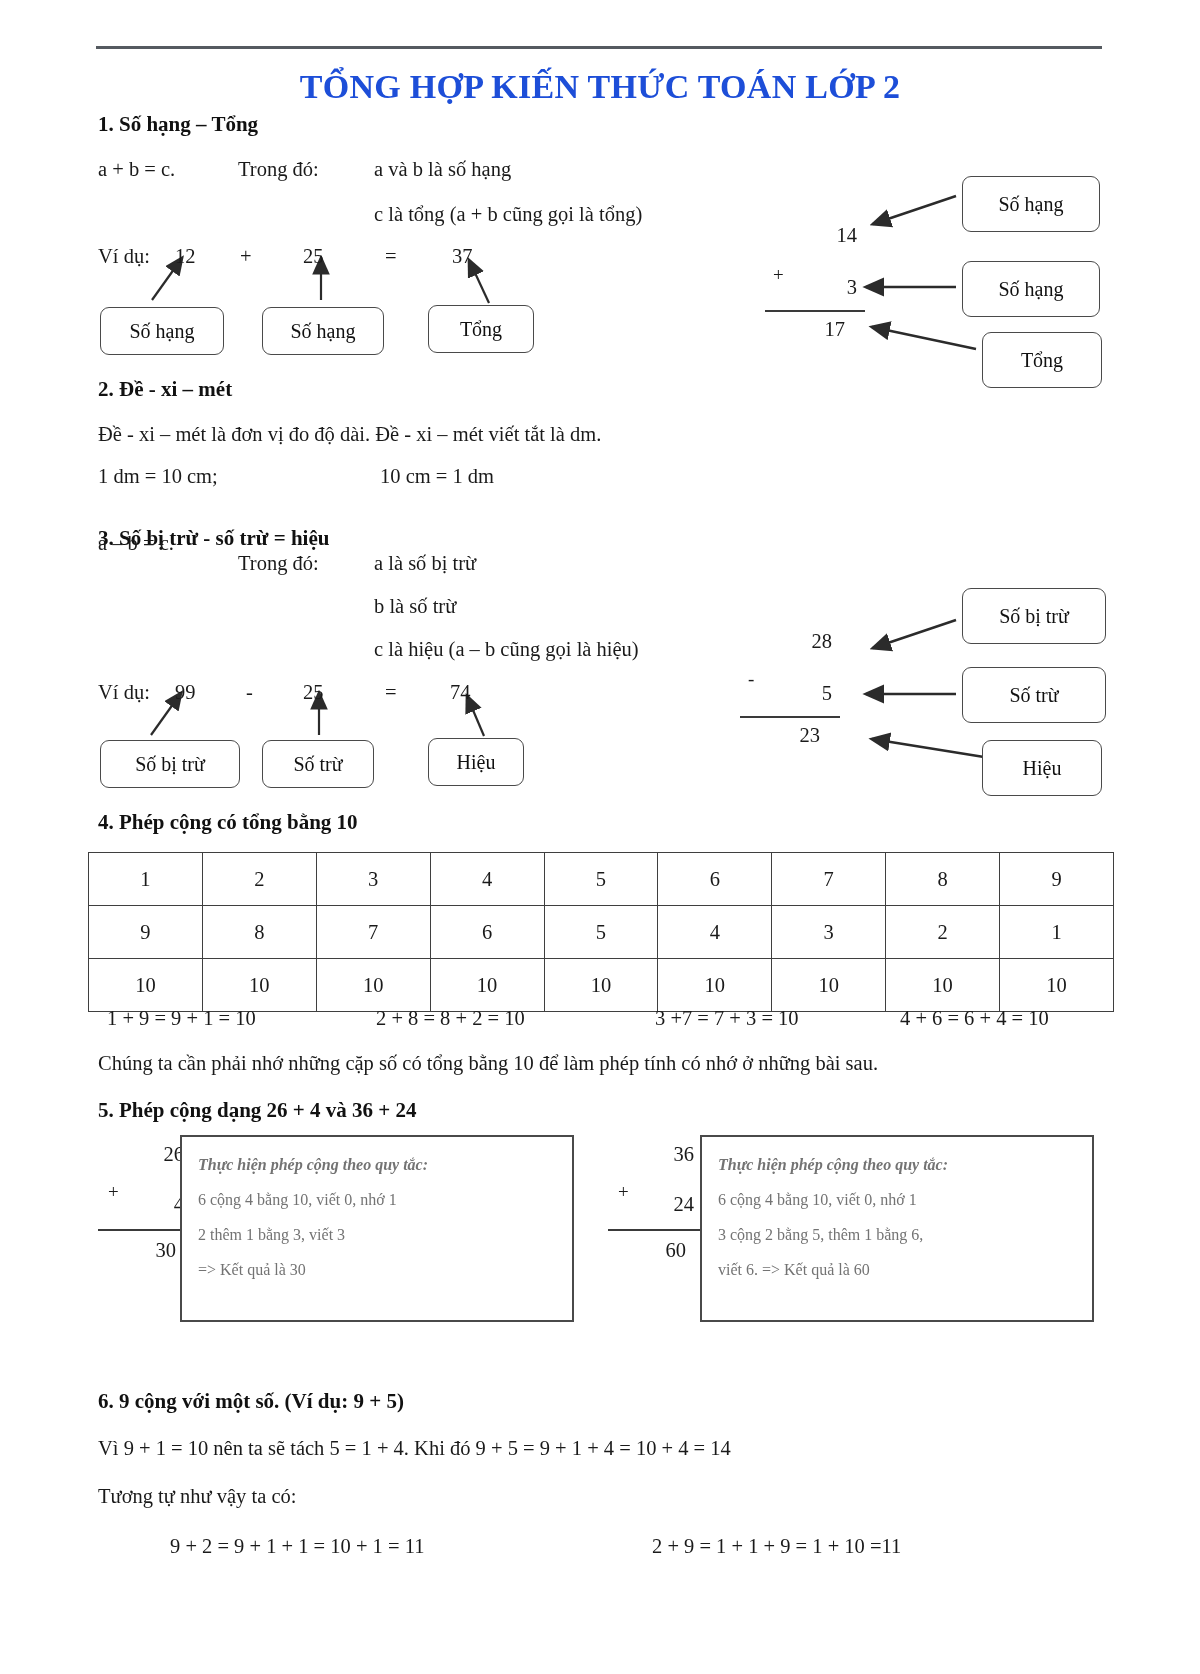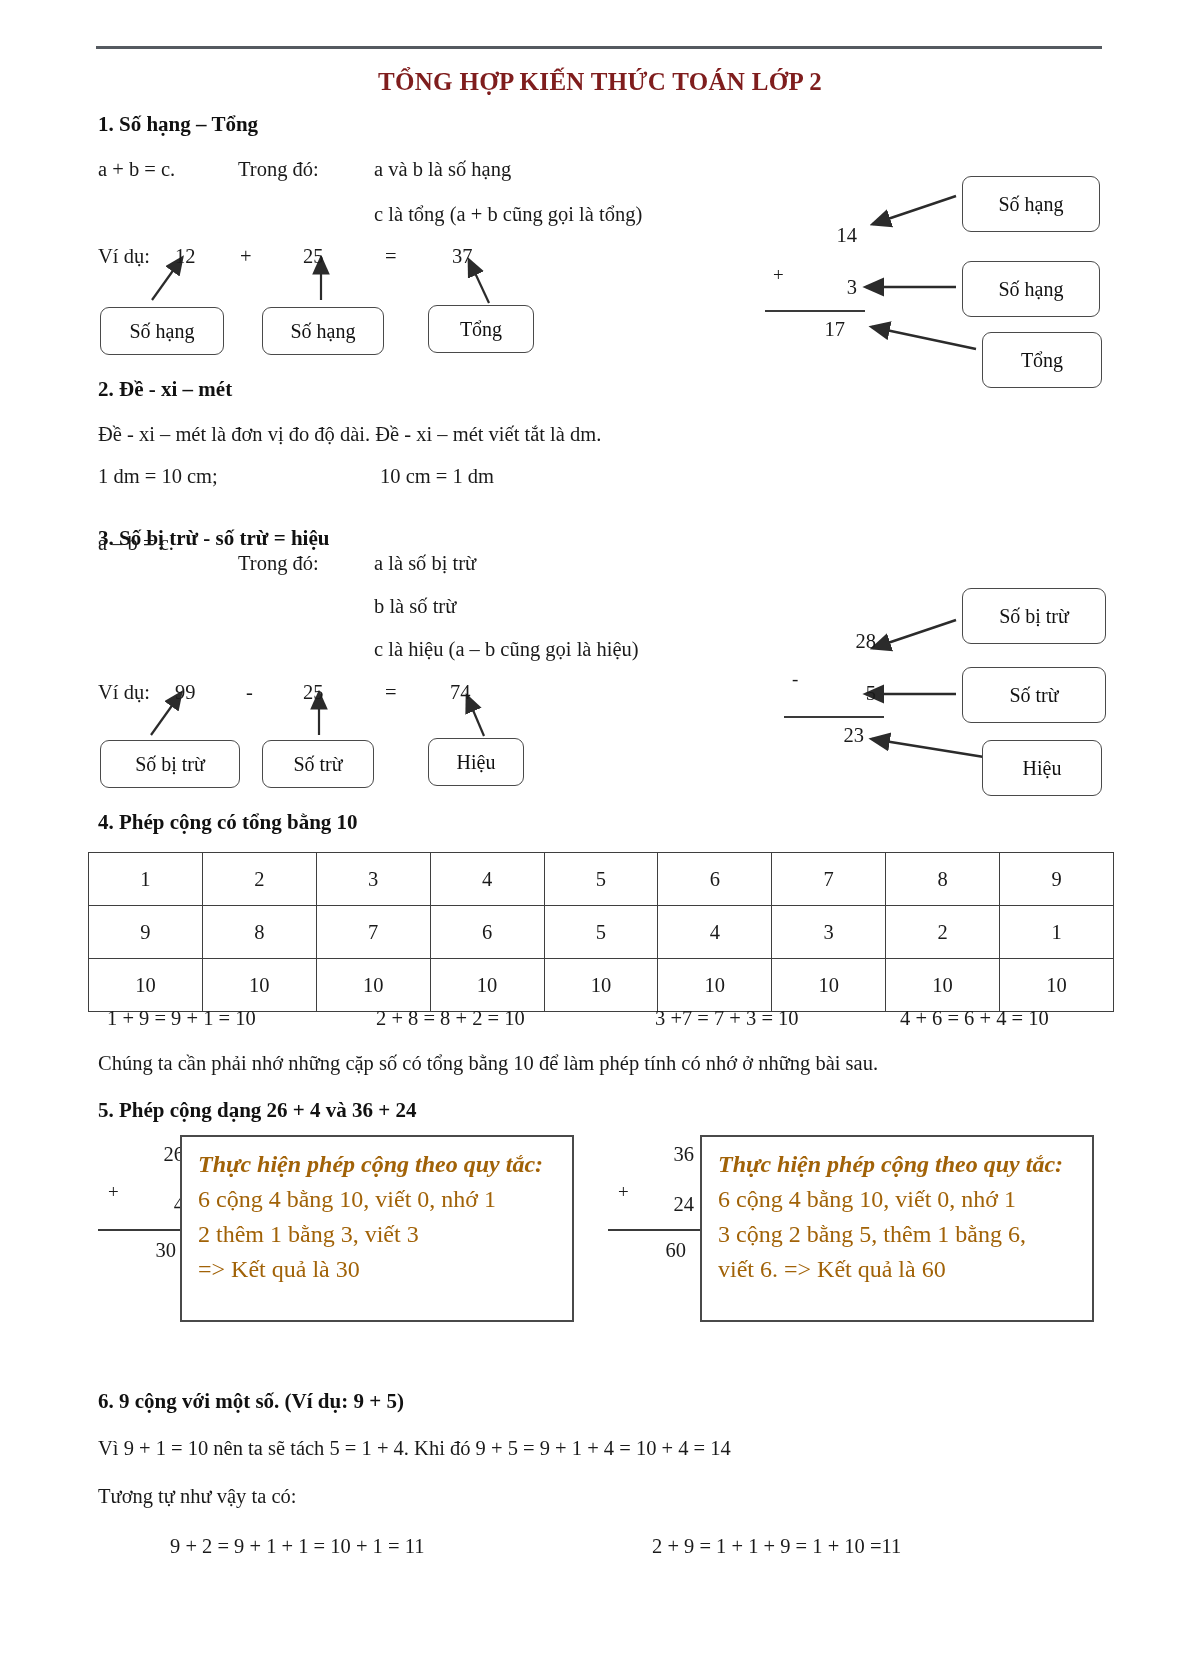--- a/index.html
+++ b/index.html
@@ -27,23 +27,23 @@
     width: 1006px;
     height: 3px;
     background: #555a60;
   }
   .doc-title {
     position: absolute;
     left: 0;
     top: 68px;
     width: 1200px;
     text-align: center;
-    font-size: 25px;
+    font-size: 34px;
     font-weight: bold;
-    color: #7f1d1d;
+    color: #1d4ed8;
     letter-spacing: 0.3px;
   }
   .sec-head {
     position: absolute;
     font-size: 21px;
     font-weight: bold;
     color: #111111;
     white-space: nowrap;
   }
   .body-text {
@@ -102,24 +102,24 @@
   }
   
   .rulebox {
     position: absolute;
     border: 2px solid #4a4a4a;
     background: #ffffff;
     box-sizing: border-box;
     padding: 10px 14px 10px 16px;
   }
   .rulebox .line {
-    font-size: 24px;
+    font-size: 16px;
     line-height: 35px;
     white-space: nowrap;
-    color: #a16207;
+    color: #737373;
   }
   .rulebox .line.rule-title {
     font-style: italic;
     font-weight: bold;
   }
   svg.arrow-layer {
     position: absolute;
     left: 0;
     top: 0;
     width: 1200px;
@@ -205,21 +205,21 @@
   <div class="body-text" style="left:175px; top:681px;">99</div>
   <div class="body-text" style="left:246px; top:681px;">-</div>
   <div class="body-text" style="left:303px; top:681px;">25</div>
   <div class="body-text" style="left:385px; top:681px;">=</div>
   <div class="body-text" style="left:450px; top:681px;">74</div>
 
   <div class="tagbox" style="left:100px; top:740px; width:140px; height:48px;">Số bị trừ</div>
   <div class="tagbox" style="left:262px; top:740px; width:112px; height:48px;">Số trừ</div>
   <div class="tagbox" style="left:428px; top:738px; width:96px; height:48px;">Hiệu</div>
 
-  <div class="vstack" style="left:792px; top:630px; width:90px; height:120px;">
+  <div class="vstack" style="left:748px; top:630px; width:90px; height:120px;">
     <span class="num" style="left:20px; top:0px; width:64px;">28</span>
     <span class="op" style="left:0px; top:38px;">-</span>
     <span class="num" style="left:20px; top:52px; width:64px;">5</span>
     <span class="bar" style="left:-8px; top:86px; width:100px;"></span>
     <span class="num" style="left:8px; top:94px; width:64px;">23</span>
   </div>
 
   <div class="tagbox" style="left:962px; top:588px; width:144px; height:56px;">Số bị trừ</div>
   <div class="tagbox" style="left:962px; top:667px; width:144px; height:56px;">Số trừ</div>
   <div class="tagbox" style="left:982px; top:740px; width:120px; height:56px;">Hiệu</div>

